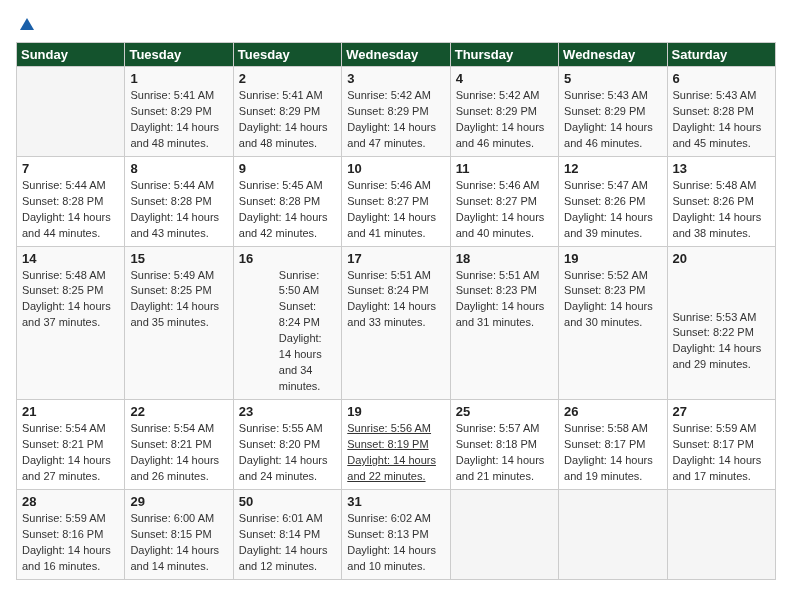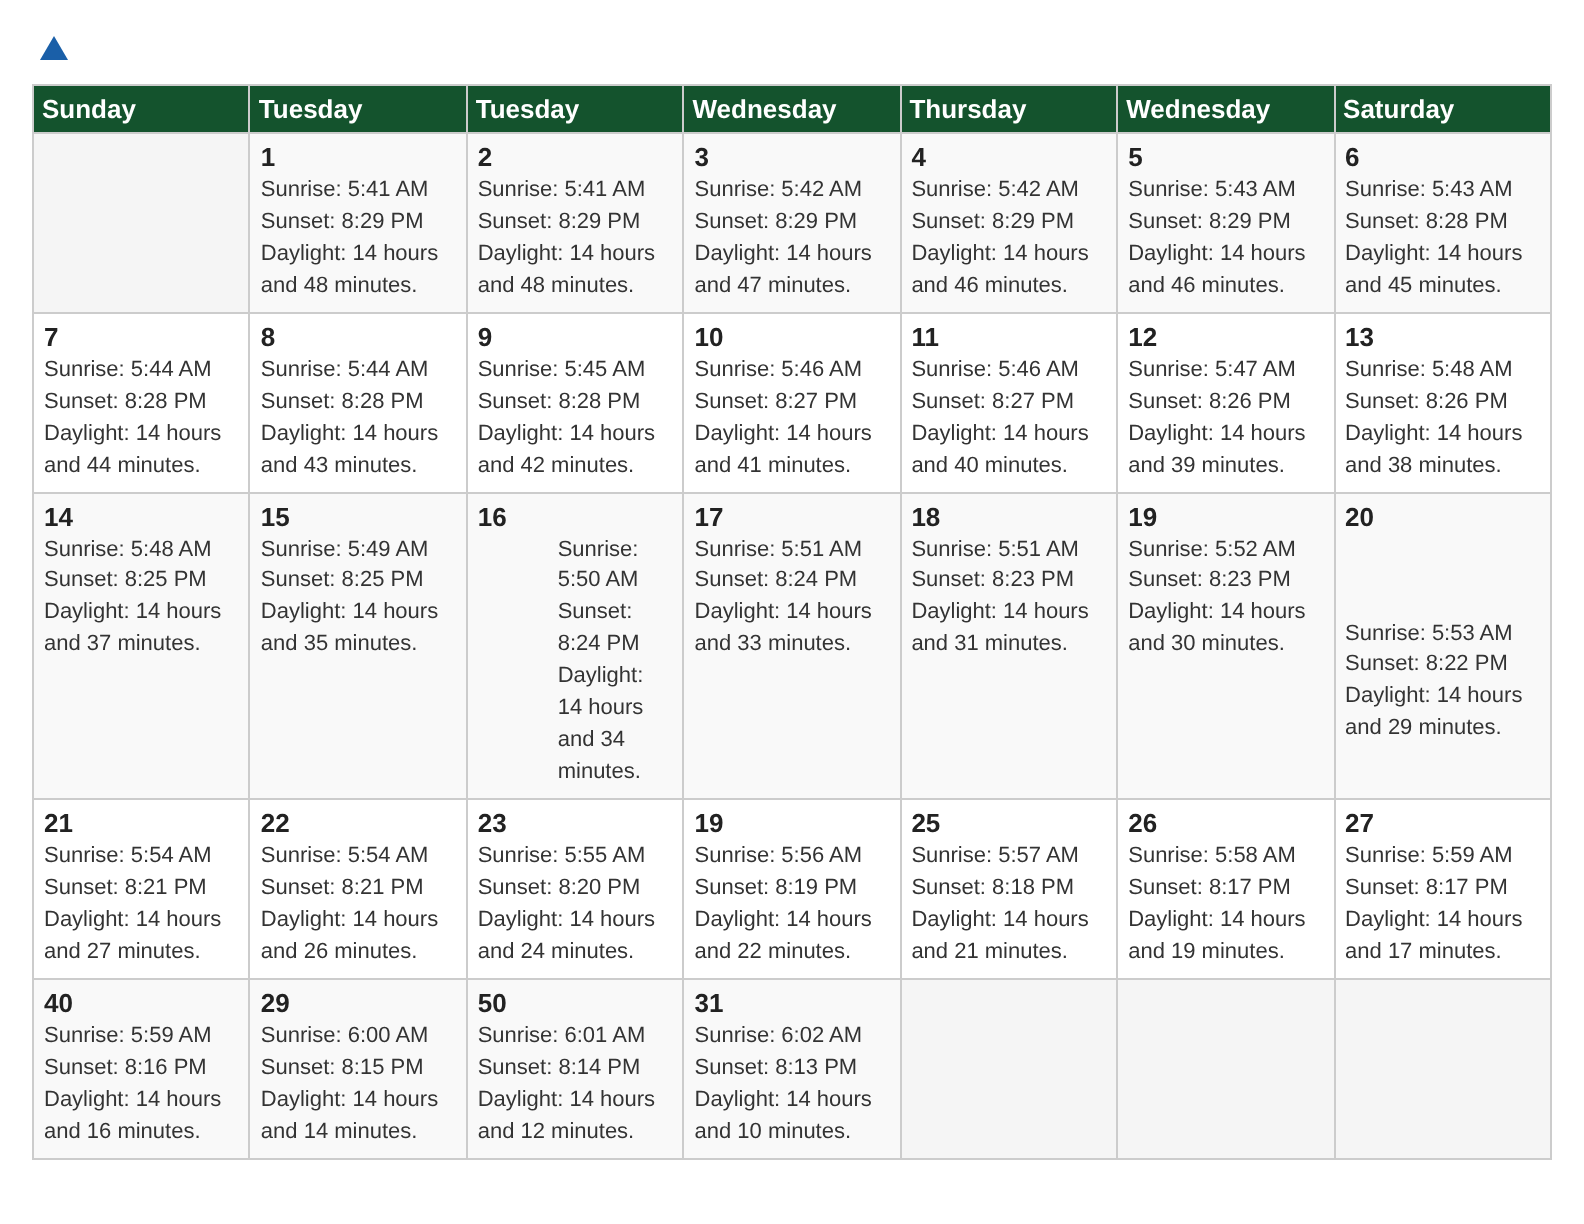--- a/index.html
+++ b/index.html
@@ -288,21 +288,21 @@
         </td>
         <td>
           <span class="day-number">23</span>
           <div class="day-info" style="white-space: pre-line;">Sunrise: 5:55 AM
 Sunset: 8:20 PM
 Daylight: 14 hours
 and 24 minutes.</div>
         </td>
         <td>
           <span class="day-number">19</span>
-          <div class="day-info" style="white-space: pre-line;">Sunrise: 5:56 AM
+          <div class="day-info" style="white-space: pre-line; text-decoration: underline;">Sunrise: 5:56 AM
 Sunset: 8:19 PM
 Daylight: 14 hours
 and 22 minutes.</div>
         </td>
         <td>
           <span class="day-number">25</span>
           <div class="day-info" style="white-space: pre-line;">Sunrise: 5:57 AM
 Sunset: 8:18 PM
 Daylight: 14 hours
 and 21 minutes.</div>
@@ -317,21 +317,21 @@
         <td>
           <span class="day-number">27</span>
           <div class="day-info" style="white-space: pre-line;">Sunrise: 5:59 AM
 Sunset: 8:17 PM
 Daylight: 14 hours
 and 17 minutes.</div>
         </td>
       </tr>
       <tr>
         <td>
-          <span class="day-number">40</span>
+          <span class="day-number">28</span>
           <div class="day-info" style="white-space: pre-line;">Sunrise: 5:59 AM
 Sunset: 8:16 PM
 Daylight: 14 hours
 and 16 minutes.</div>
         </td>
         <td>
           <span class="day-number">29</span>
           <div class="day-info" style="white-space: pre-line;">Sunrise: 6:00 AM
 Sunset: 8:15 PM
 Daylight: 14 hours

